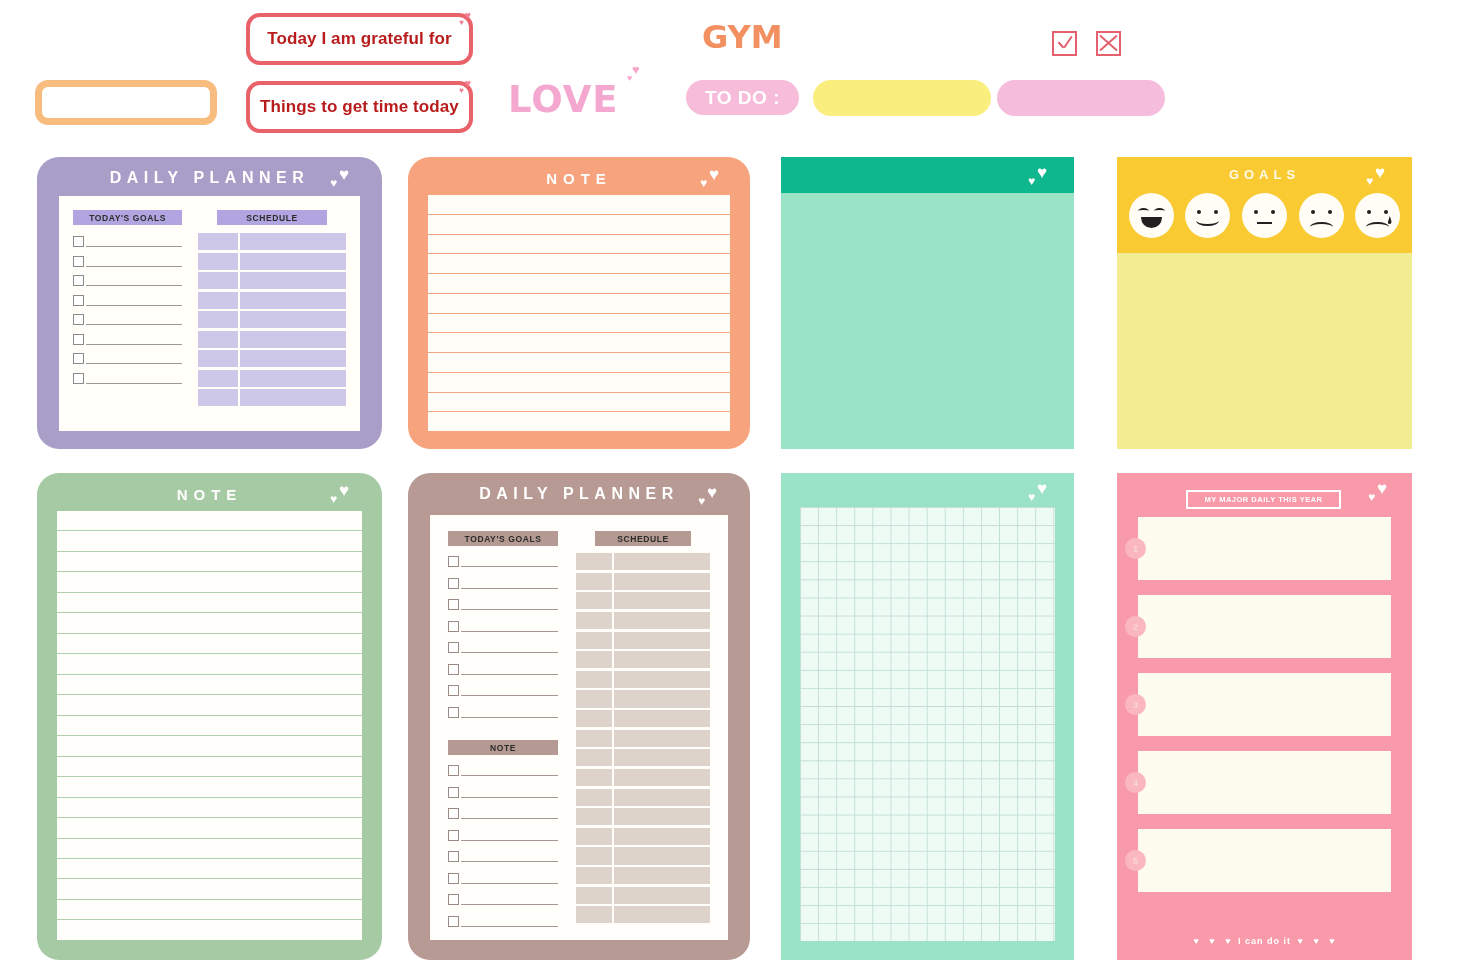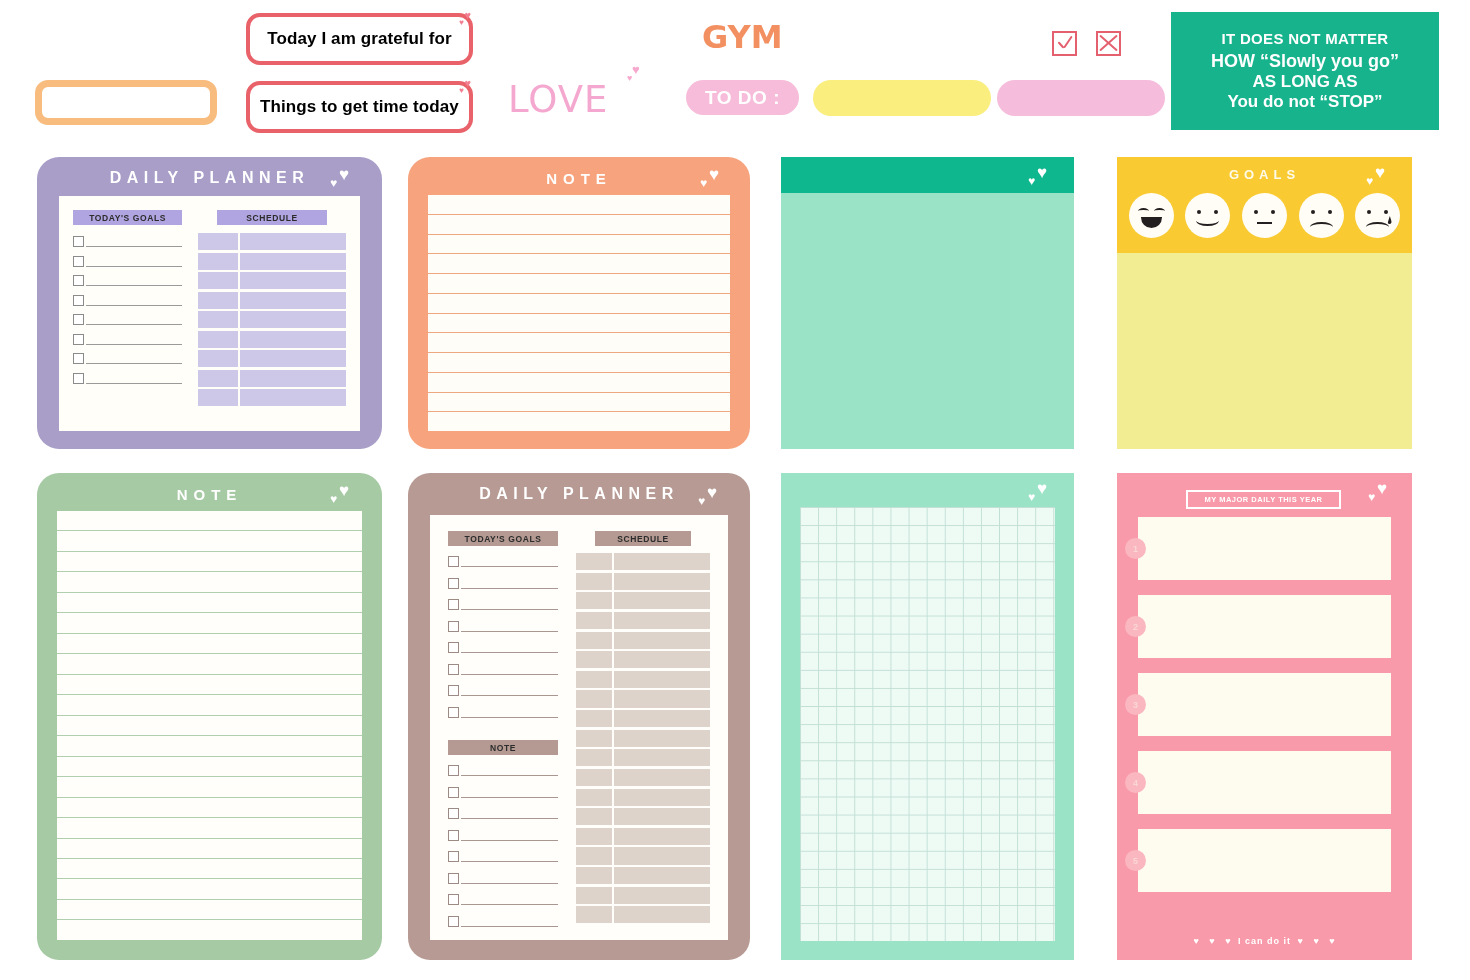--- a/index.html
+++ b/index.html
@@ -25,35 +25,35 @@
     position: absolute; left: 35px; top: 80px; width: 182px; height: 45px;
     background: #ffffff; border: 7px solid #f8bc7e; border-radius: 13px;
   }
 
   .red-pill {
     position: absolute; background: #ffffff; border: 4px solid #e9626a;
     border-radius: 14px; display: flex; align-items: center; justify-content: center;
   }
   .red-pill-1 { left: 246px; top: 13px; width: 227px; height: 52px; }
   .red-pill-2 { left: 246px; top: 81px; width: 227px; height: 52px; }
-  .red-pill-text { font-size: 17px; color: #000000; font-weight: 600; letter-spacing: .1px; }
+  .red-pill-text { font-size: 17px; color: #b91c1c; font-weight: 600; letter-spacing: .1px; }
 
   .hearts-mini { position: absolute; right: -2px; top: -8px; }
   .hm1, .hm2 { position: absolute; color: #f27f92; }
   .hm1 { font-size: 11px; right: 0px; top: 0px; }
   .hm2 { font-size: 8px; right: 7px; top: 9px; }
 
   .coffee-time {
     position: absolute; left: 503px; top: 20px;
     font-size: 30px; font-weight: 700; color: #4a2e1f;
     font-family: "DejaVu Sans", sans-serif; letter-spacing: -.5px;
   }
   .love-word {
     position: absolute; left: 508px; top: 78px;
-    font-size: 37px; font-weight: 400; color: #f5a8cf;
+    font-size: 37px; font-weight: 700; color: #f5a8cf;
     font-family: "DejaVu Sans", sans-serif; letter-spacing: 1px;
   }
   .love-hearts { position: absolute; left: 625px; top: 62px; }
   .lh1 { position: absolute; left: 7px; top: 0; font-size: 13px; color: #f7a9cd; }
   .lh2 { position: absolute; left: 2px; top: 11px; font-size: 9px; color: #f7a9cd; }
 
   .gym-word {
     position: absolute; left: 702px; top: 18px;
     font-size: 32px; font-weight: 800; color: #f29062;
     font-family: "DejaVu Sans", sans-serif; letter-spacing: 0px;
@@ -292,26 +292,20 @@
     <span class="mk-line" style="left:7px;top:8px;width:14px;height:2px;transform:rotate(-56deg);"></span>
   </div>
   <div class="mark-box mark-x">
     <span class="mk-line" style="left:-1px;top:9px;width:23px;height:2px;transform:rotate(41deg);"></span>
     <span class="mk-line" style="left:-1px;top:9px;width:23px;height:2px;transform:rotate(-41deg);"></span>
   </div>
 
   <div class="yellow-bar"></div>
   <div class="pink-bar"></div>
 
-  <div class="quote-box">
-    <div class="q-l1">IT DOES NOT MATTER</div>
-    <div class="q-l2">HOW “Slowly you go”</div>
-    <div class="q-l3">AS LONG AS</div>
-    <div class="q-l4">You do not “STOP”</div>
-  </div>
 </div>
 
 <div class="card" id="card-daily-purple">
   <div class="dp-title">DAILY PLANNER</div>
   <div class="heart-deco" style="right:22px;top:8px;width:30px;height:26px;">
     <span class="hb">♥</span>
     <span class="hs">♥</span>
   </div>
   <div class="dp-sheet">
     <div class="dp-cols">

